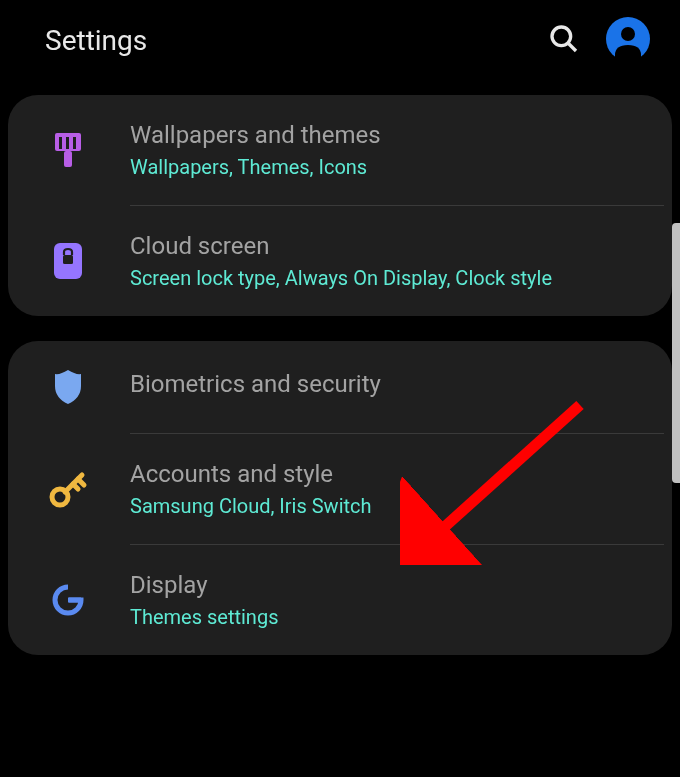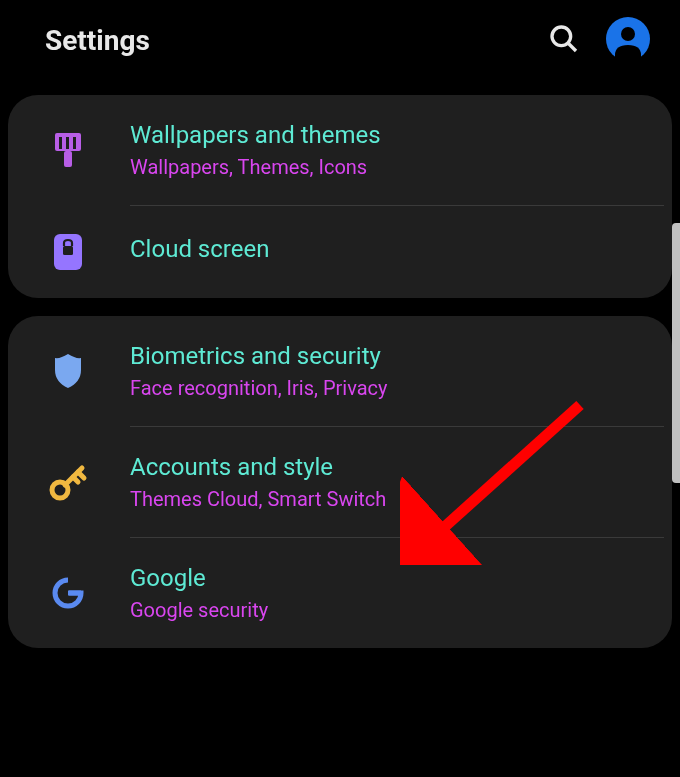--- a/index.html
+++ b/index.html
@@ -18,21 +18,21 @@
     .header {
       display: flex;
       align-items: center;
       justify-content: space-between;
       padding: 18px 30px 18px 45px;
       height: 80px;
     }
     .header-title {
       color: #e8e8e8;
       font-size: 28px;
-      font-weight: 700;
+      font-weight: 400;
     }
     .header-actions {
       display: flex;
       align-items: center;
       gap: 22px;
     }
     .search-btn {
       background: none;
       border: none;
       cursor: pointer;
@@ -43,21 +43,21 @@
       border: none;
       cursor: pointer;
       padding: 0;
     }
     .card {
       background: #1f1f1f;
       border-radius: 30px;
       margin: 15px 8px;
     }
     .card + .card {
-      margin-top: 18px;
+      margin-top: 25px;
     }
     .list-item {
       display: flex;
       align-items: center;
       padding: 26px 20px 26px 40px;
       cursor: pointer;
       position: relative;
     }
     .icon-slot {
       width: 40px;
@@ -65,27 +65,27 @@
       display: flex;
       align-items: center;
       justify-content: center;
       flex-shrink: 0;
     }
     .text-group {
       margin-left: 42px;
       flex: 1;
     }
     .item-title {
-      color: #5eead4;
+      color: #a3a3a3;
       font-size: 24px;
       font-weight: 400;
       margin-bottom: 6px;
     }
     .item-subtitle {
-      color: #d946ef;
+      color: #5eead4;
       font-size: 20px;
       font-weight: 400;
     }
     .divider {
       height: 1px;
       background: #3a3a3a;
       margin-left: 122px;
       margin-right: 8px;
     }
     .scrollbar-indicator {
@@ -152,62 +152,62 @@
   <div class="list-item">
     <div class="icon-slot">
       <svg width="32" height="40" viewBox="0 0 32 40">
         <rect x="2" y="2" width="28" height="36" rx="6" fill="#9575ff"></rect>
         <rect x="11" y="14" width="10" height="9" rx="1.5" fill="#1f1f1f"></rect>
         <path d="M 12 14 L 12 11 Q 12 8 16 8 Q 20 8 20 11 L 20 14" fill="none" stroke="#1f1f1f" stroke-width="2.2"></path>
       </svg>
     </div>
     <div class="text-group">
       <div class="item-title">Cloud screen</div>
+      <div class="item-subtitle">Screen lock type, Always On Display, Clock style</div>
     </div>
   </div>
 </div>
 
 <div class="card">
   <div class="list-item">
     <div class="icon-slot">
       <svg width="32" height="38" viewBox="0 0 32 38">
         <path d="M 16 2 Q 8 7 3 6 L 3 18 Q 3 30 16 36 Q 29 30 29 18 L 29 6 Q 24 7 16 2 Z" fill="#7aa8f0"></path>
       </svg>
     </div>
     <div class="text-group">
       <div class="item-title">Biometrics and security</div>
-      <div class="item-subtitle">Face recognition, Iris, Privacy</div>
     </div>
   </div>
   <div class="divider"></div>
   <div class="list-item">
     <div class="icon-slot">
       <svg width="40" height="40" viewBox="0 0 40 40">
         <circle cx="12" cy="28" r="8" fill="none" stroke="#f0b840" stroke-width="5"></circle>
         <line x1="17" y1="23" x2="34" y2="6" stroke="#f0b840" stroke-width="5" stroke-linecap="round"></line>
         <line x1="30" y1="10" x2="36" y2="16" stroke="#f0b840" stroke-width="5" stroke-linecap="round"></line>
         <line x1="25" y1="15" x2="30" y2="20" stroke="#f0b840" stroke-width="5" stroke-linecap="round"></line>
       </svg>
     </div>
     <div class="text-group">
       <div class="item-title">Accounts and style</div>
-      <div class="item-subtitle">Themes Cloud, Smart Switch</div>
+      <div class="item-subtitle">Samsung Cloud, Iris Switch</div>
     </div>
   </div>
   <div class="divider"></div>
   <div class="list-item">
     <div class="icon-slot">
       <svg width="34" height="34" viewBox="0 0 34 34">
         <path d="M 17 4 A 13 13 0 1 0 30 17 L 18 17 L 18 17" fill="none" stroke="#5a8af0" stroke-width="5" stroke-linecap="butt"></path>
         <line x1="17" y1="17" x2="30" y2="17" stroke="#5a8af0" stroke-width="5"></line>
       </svg>
     </div>
     <div class="text-group">
-      <div class="item-title">Google</div>
-      <div class="item-subtitle">Google security</div>
+      <div class="item-title">Display</div>
+      <div class="item-subtitle">Themes settings</div>
     </div>
   </div>
 </div>
 
 <div class="scrollbar-indicator"></div>
 
 <div class="arrow-annotation">
   <svg width="200" height="175" viewBox="0 0 200 175">
     <defs>
       <marker id="arrowhead" markerWidth="12" markerHeight="12" refX="2" refY="6" orient="auto">

